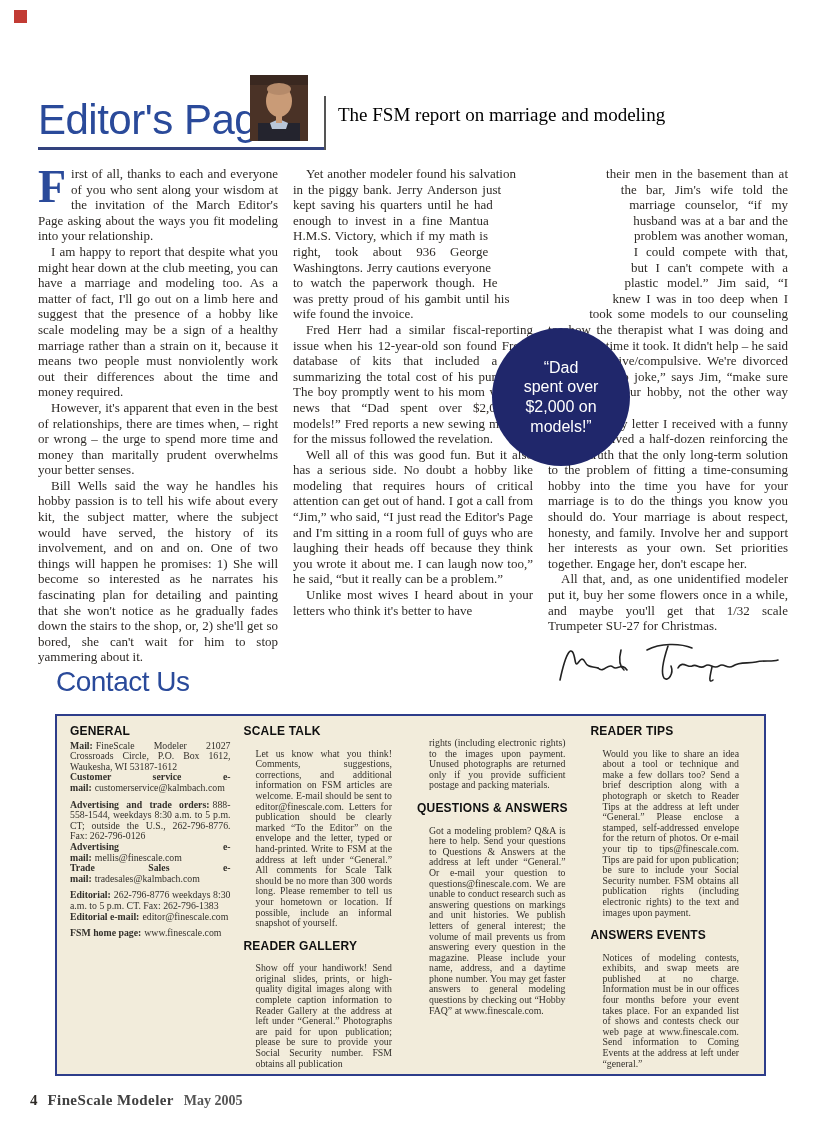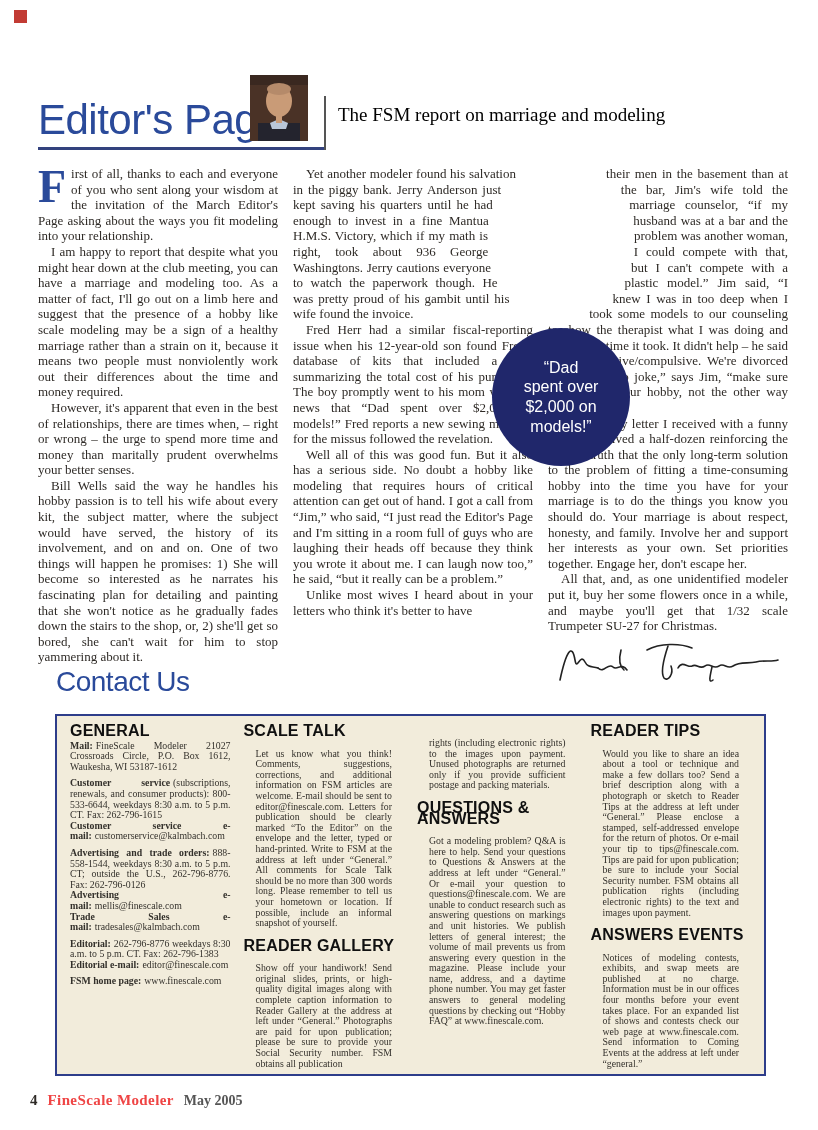--- a/index.html
+++ b/index.html
@@ -36,34 +36,34 @@
   .callout span{font-family:"Liberation Sans",sans-serif;font-size:16px;line-height:1.22;
                 color:#ffffff;white-space:pre-line;}
   .signature{position:absolute;left:552px;top:636px;width:230px;height:52px;}
 
   
   .contact-title{position:absolute;left:56px;top:666px;font-family:"Liberation Sans",sans-serif;
                  font-size:28px;font-weight:400;color:#2a4a9a;letter-spacing:-0.5px;}
   .contact-box{position:absolute;left:55px;top:714px;width:711px;height:362px;box-sizing:border-box;
                background:#f2ecdb;border:2px solid #2e3d8a;padding:10px 13px;display:flex;gap:13px;}
   .cbcol{flex:1 1 0;font-size:9.8px;line-height:10.6px;text-align:justify;color:#33302b;}
-  .c-head{font-family:"Liberation Sans",sans-serif;font-weight:bold;font-size:16px;
+  .c-head{font-family:"Liberation Sans",sans-serif;font-weight:bold;font-size:12px;
           letter-spacing:0.2px;color:#101010;margin:0 0 4px 0;text-align:left;}
   .c-head:empty{display:none;}
   .cbcol .sect{margin-bottom:11px;}
   .cbcol p.entry{margin:0;}
   .cbcol p.entry.mt{margin-top:6px;}
   .clabel{font-weight:bold;margin-right:3px;}
   .cbody{margin:12px;}
 
   
   .footer{position:absolute;left:30px;top:1092px;font-size:15px;display:flex;
           align-items:baseline;gap:10px;}
   .pgnum{font-weight:bold;}
-  .mag{font-weight:bold;letter-spacing:0.4px;color:#ef4444;}
+  .mag{font-weight:bold;letter-spacing:0.4px;color:#404040;}
   .issue{font-size:14px;color:#555;font-weight:bold;}
 </style>
 </head>
 <body>
 
 <div id="page">
 
   <div class="corner"></div>
 
   <div class="title">Editor's Page</div>
@@ -131,21 +131,20 @@
     </svg>
   </div>
 
   <div class="contact-title">Contact Us</div>
 
   <div class="contact-box">
 
     <div class="cbcol">
       <p class="c-head">GENERAL</p>
       <p class="entry"><span class="clabel">Mail:</span><span>FineScale Modeler 21027 Crossroads Circle, P.O. Box 1612, Waukesha, WI 53187-1612</span></p>
-      <p class="entry mt"><span class="clabel">Customer service</span><span>(subscriptions, renewals, and consumer products): 800-533-6644, weekdays 8:30 a.m. to 5 p.m. CT. Fax: 262-796-1615</span></p>
       <p class="entry"><span class="clabel">Customer service e-mail:</span><span>customerservice@kalmbach.com</span></p>
       <p class="entry mt"><span class="clabel">Advertising and trade orders:</span><span>888-558-1544, weekdays 8:30 a.m. to 5 p.m. CT; outside the U.S., 262-796-8776. Fax: 262-796-0126</span></p>
       <p class="entry"><span class="clabel">Advertising e-mail:</span><span>mellis@finescale.com</span></p>
       <p class="entry"><span class="clabel">Trade Sales e-mail:</span><span>tradesales@kalmbach.com</span></p>
       <p class="entry mt"><span class="clabel">Editorial:</span><span>262-796-8776 weekdays 8:30 a.m. to 5 p.m. CT. Fax: 262-796-1383</span></p>
       <p class="entry"><span class="clabel">Editorial e-mail:</span><span>editor@finescale.com</span></p>
       <p class="entry mt"><span class="clabel">FSM home page:</span><span>www.finescale.com</span></p>
     </div>
 
     <div class="cbcol">

